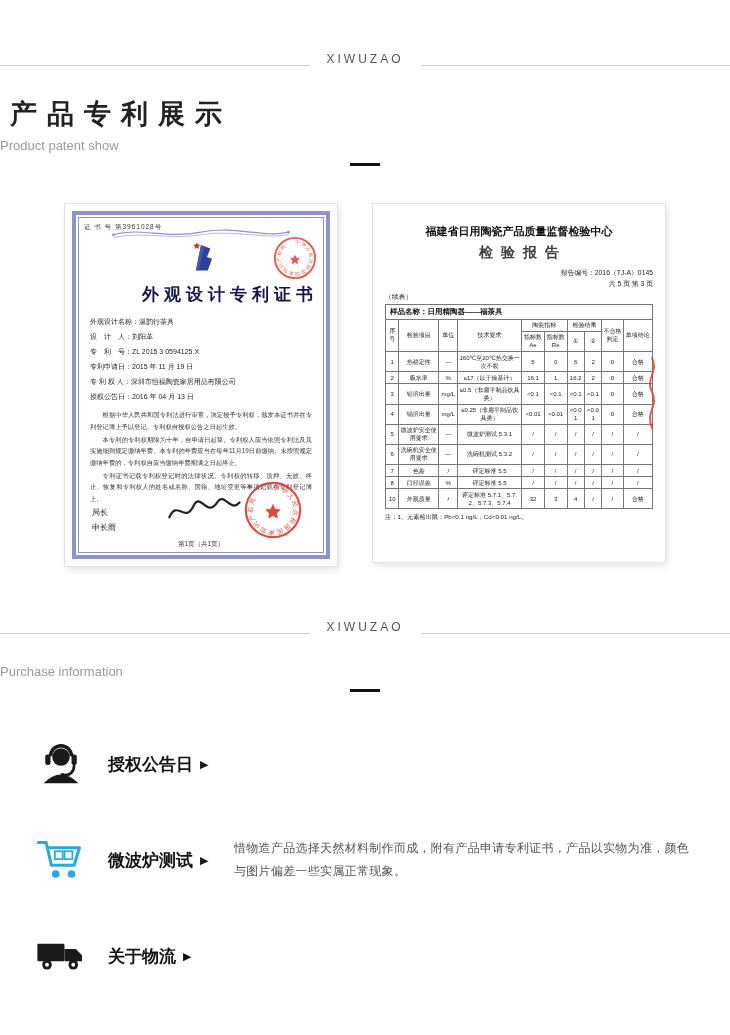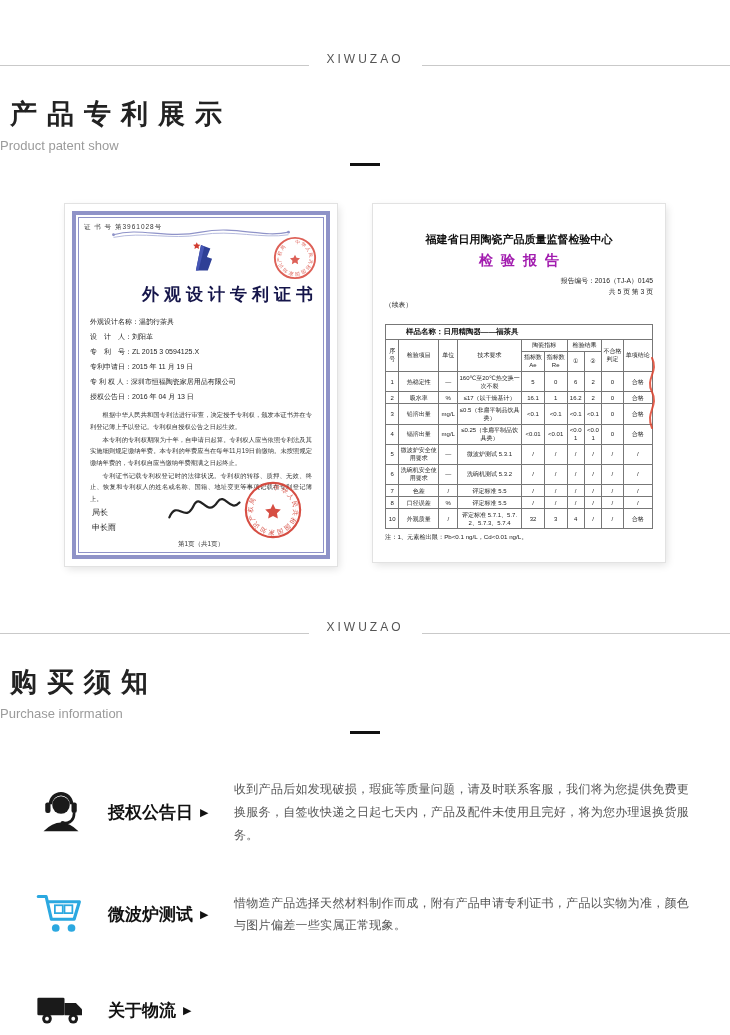--- a/index.html
+++ b/index.html
@@ -36,25 +36,25 @@
   .cert-paras{margin-top:5px;padding:0 6px;}
   .cert-para{font-size:6.3px;color:#333;line-height:1.8;text-align:justify;text-indent:2em;margin:0 0 2px;}
   .cert-footer{position:relative;margin-top:auto;height:56px;}
   .signer{position:absolute;left:8px;bottom:14px;font-size:8px;line-height:1.9;color:#222;}
   .signature-svg{position:absolute;left:80px;bottom:20px;transform:rotate(-4deg);}
   .cert-seal{position:absolute;right:14px;bottom:4px;opacity:.9;}
   .cert-page{position:absolute;bottom:0;left:0;right:0;text-align:center;font-size:6.5px;color:#333;}
 
   
   .report-paper{width:292px;height:358px;padding:12px;box-sizing:border-box;position:relative;}
-  .report-org{font-size:11px;font-weight:bold;text-align:center;color:#111;margin-top:16px;}
-  .report-title{font-size:14px;font-weight:bold;text-align:center;letter-spacing:8px;text-indent:8px;color:#a21caf;margin-top:5px;}
+  .report-org{font-size:11px;font-weight:bold;text-align:center;color:#111;margin-top:8px;}
+  .report-title{font-size:14px;font-weight:bold;text-align:center;letter-spacing:8px;text-indent:8px;color:#404040;margin-top:5px;}
   .report-meta{font-size:6.8px;text-align:right;margin-top:6px;line-height:1.6;color:#222;}
   .report-continued{font-size:6.8px;margin-top:2px;color:#222;}
-  .report-sample{font-size:7.5px;font-weight:bold;border:1px solid #777;border-bottom:none;padding:2px 20px;margin-top:14px;color:#111;}
+  .report-sample{font-size:7.5px;font-weight:bold;border:1px solid #777;border-bottom:none;padding:2px 4px;margin-top:2px;color:#111;}
   .report-table{width:100%;border-collapse:collapse;table-layout:fixed;}
   .report-table th,.report-table td{border:1px solid #777;font-size:6px;padding:1.5px 1px;text-align:center;color:#222;font-weight:normal;word-break:break-all;line-height:1.35;}
   .report-note{font-size:6.2px;margin-top:4px;color:#222;}
   .report-scribble{position:absolute;right:2px;top:150px;opacity:.85;}
 
   
   .notices{margin-top:44px;padding:0 28px 46px;display:flex;flex-direction:column;gap:40px;}
   .notice-row{display:flex;align-items:center;}
   .notice-icon{flex:0 0 66px;display:flex;justify-content:center;}
   .notice-label{flex:0 0 118px;font-size:17px;font-weight:bold;color:#111;display:flex;align-items:center;gap:7px;margin-left:14px;white-space:nowrap;}
@@ -304,21 +304,20 @@
     </div>
   </div>
 
   <div class="brand-divider divider-mid">
     <div class="line"></div>
     <div class="brand-text">XIWUZAO</div>
     <div class="line"></div>
   </div>
 
   <div class="section-title">
-    <div class="zh">购买须知</div>
     <div class="en">Purchase information</div>
     <div class="bar"></div>
   </div>
 
   <div class="notices">
 
     <div class="notice-row">
       <div class="notice-icon">
         <svg width="56" height="56" viewBox="0 0 64 64">
           <circle cx="32" cy="24" r="10" fill="#1a1a1a"></circle>
@@ -327,21 +326,20 @@
           <rect x="14" y="21" width="6" height="12" rx="2.5" fill="#1a1a1a"></rect>
           <rect x="44" y="21" width="6" height="12" rx="2.5" fill="#1a1a1a"></rect>
           <path d="M47,33 Q47,45 34,45" stroke="#1a1a1a" stroke-width="3" fill="none"></path>
           <circle cx="34" cy="45" r="2.6" fill="#1a1a1a"></circle>
         </svg>
       </div>
       <div class="notice-label">
         <span>授权公告日</span>
         <span class="arrow">▶</span>
       </div>
-      <div class="notice-text">收到产品后如发现破损，瑕疵等质量问题，请及时联系客服，我们将为您提供免费更换服务，自签收快递之日起七天内，产品及配件未使用且完好，将为您办理退换货服务。</div>
     </div>
 
     <div class="notice-row">
       <div class="notice-icon">
         <svg width="56" height="56" viewBox="0 0 64 64">
           <path d="M6,12 L15,12 L21,38 L47,38 L53,18 L17,18" stroke="#2ba8e0" stroke-width="3.6" fill="none" stroke-linejoin="round" stroke-linecap="round"></path>
           <rect x="25" y="22" width="9" height="9" fill="none" stroke="#2ba8e0" stroke-width="2"></rect>
           <rect x="36" y="22" width="9" height="9" fill="none" stroke="#2ba8e0" stroke-width="2"></rect>
           <circle cx="26" cy="48" r="4.4" fill="#2ba8e0"></circle>
           <circle cx="44" cy="48" r="4.4" fill="#2ba8e0"></circle>

